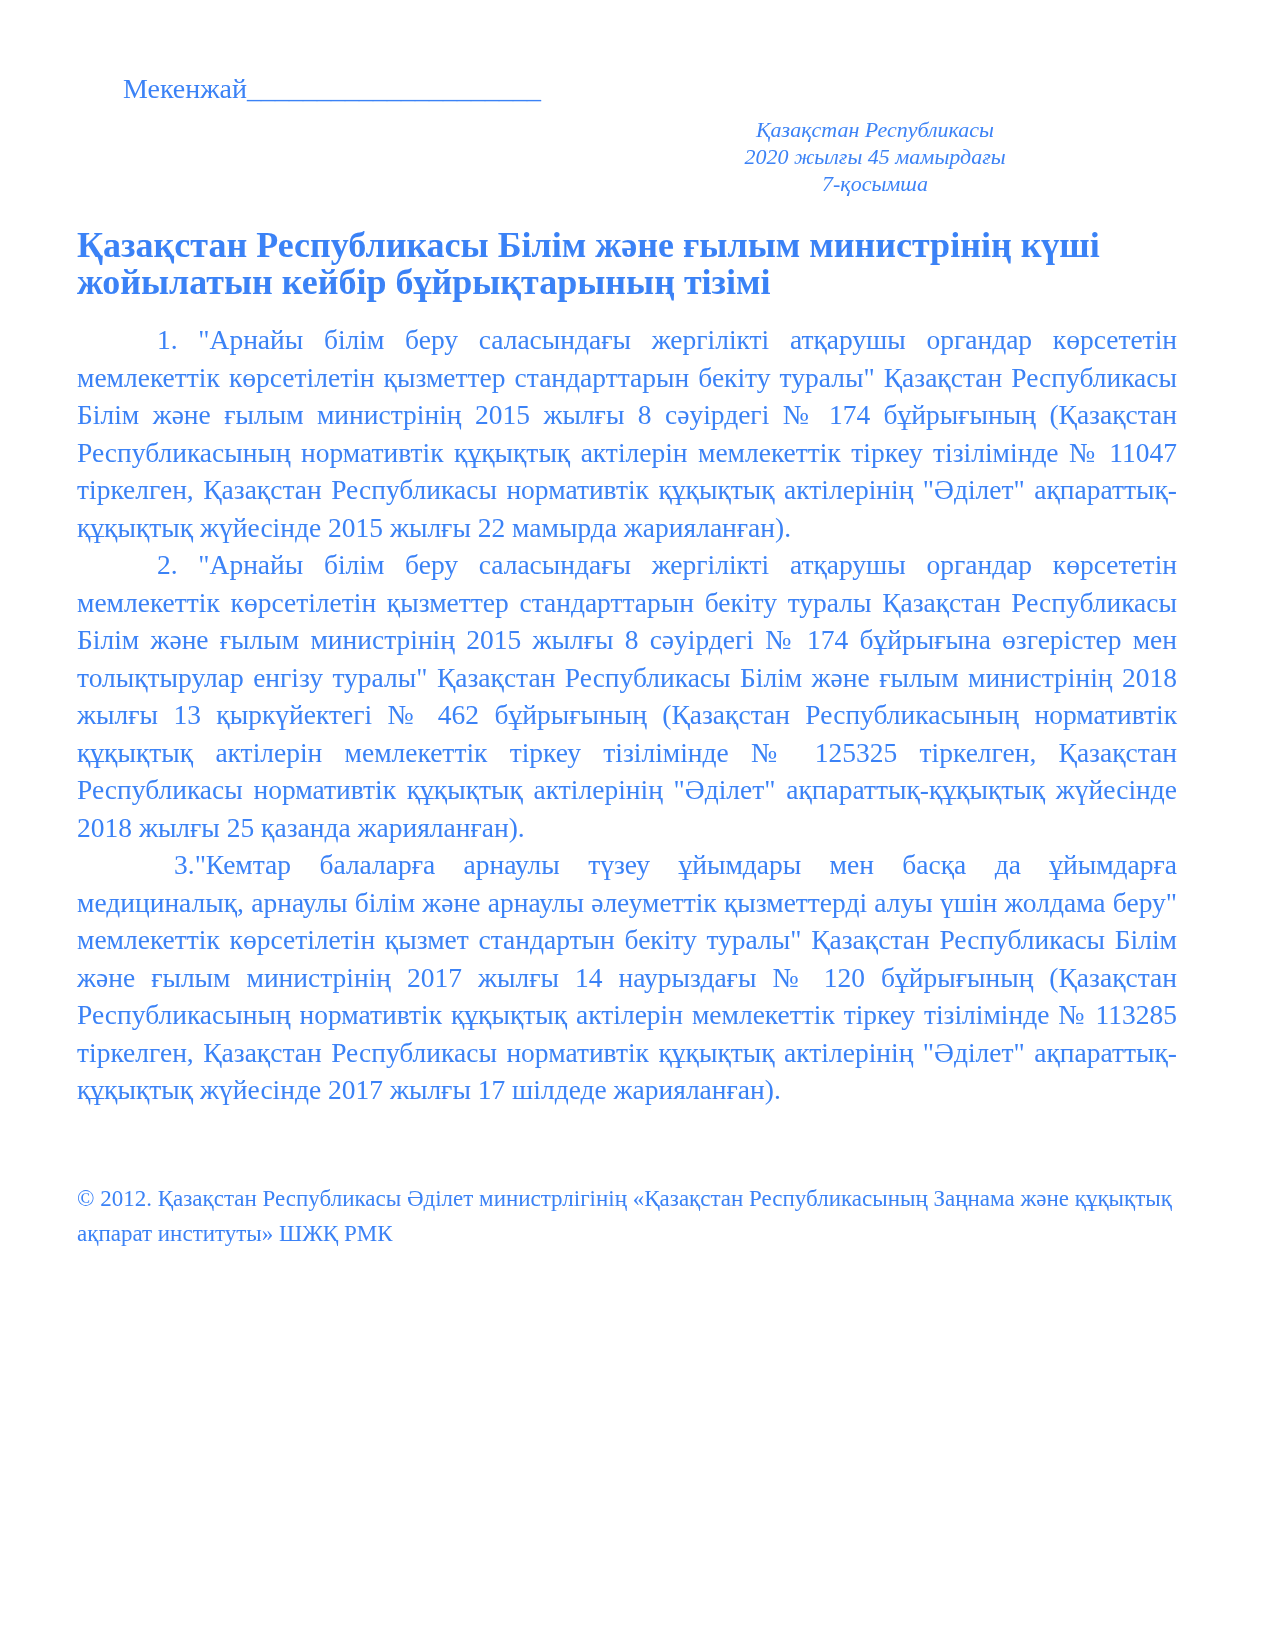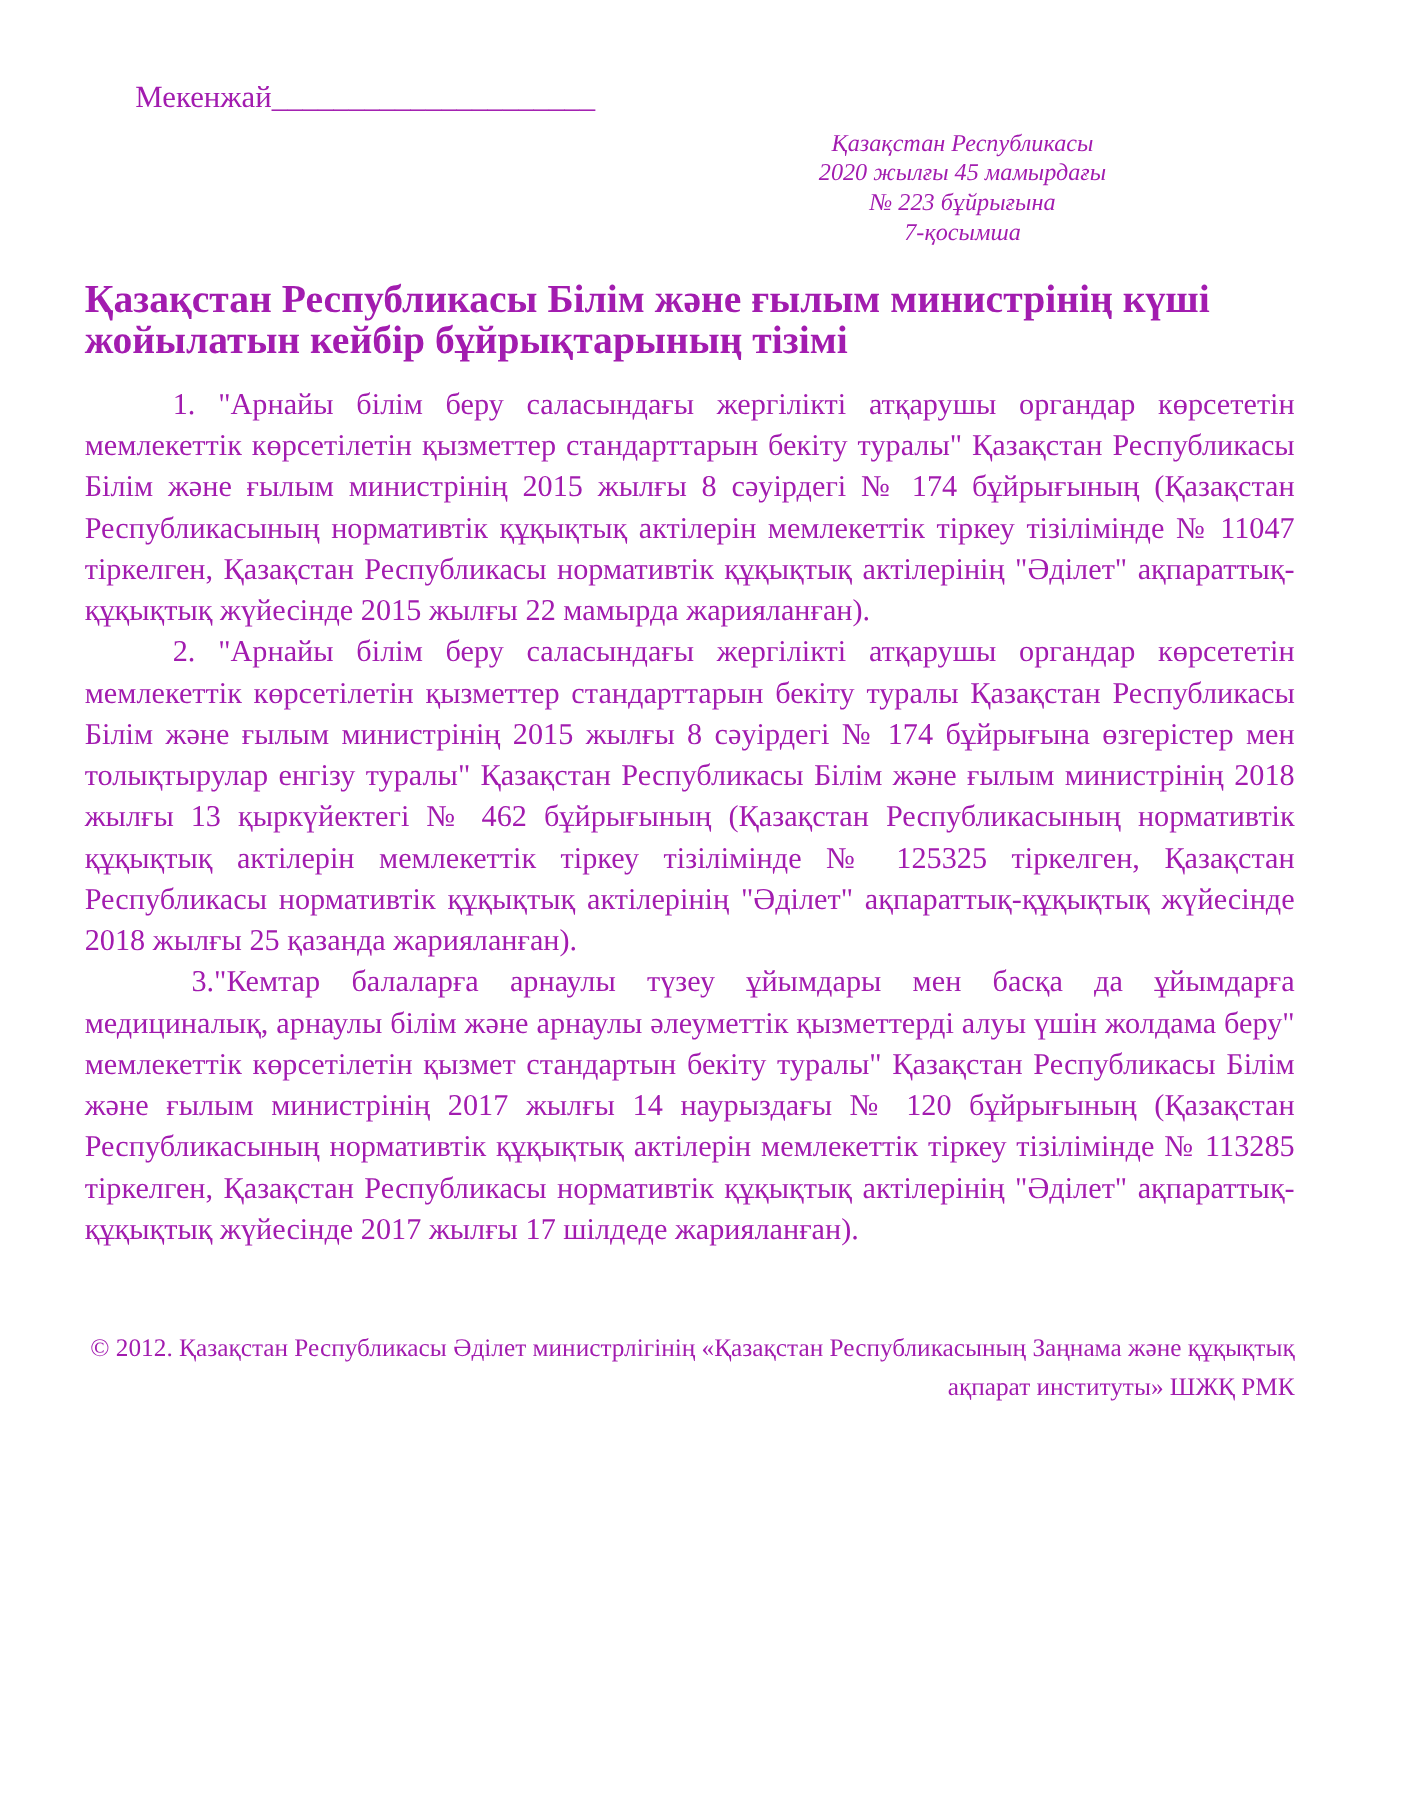--- a/index.html
+++ b/index.html
@@ -7,21 +7,21 @@
     padding: 0;
     background: #ffffff;
   }
   .page {
     position: relative;
     width: 1275px;
     height: 1650px;
     box-sizing: border-box;
     padding: 72px 98px 0 77px;
     background: #ffffff;
-    color: #a21caf;
+    color: #3b82f6;
     font-family: "Liberation Serif", "DejaVu Serif", serif;
     overflow: hidden;
   }
   .address {
     font-size: 28px;
     line-height: 34px;
     margin: 0 0 0 46px;
     white-space: nowrap;
   }
   .approval {
@@ -47,36 +47,35 @@
     margin: 0;
   }
   .body-p.first {
     margin-top: 20px;
   }
   .body-p.indent-deep {
     text-indent: 97px;
   }
   .footer {
     margin-top: 72px;
-    text-align: right;
+    text-align: left;
     font-size: 23px;
     line-height: 35px;
   }
 </style>
 </head>
 <body>
 
 <div class="page">
 
   <div class="address">Мекенжай_____________________</div>
 
   <div class="approval">
     <div>Қазақстан Республикасы</div>
     <div>2020 жылғы 45 мамырдағы</div>
-    <div>№ 223 бұйрығына</div>
     <div>7-қосымша</div>
   </div>
 
   <h1 class="doc-title">Қазақстан Республикасы Білім және ғылым министрінің күші жойылатын кейбір бұйрықтарының тізімі</h1>
 
   <p class="body-p first">1. "Арнайы білім беру саласындағы жергілікті атқарушы органдар көрсететін мемлекеттік көрсетілетін қызметтер стандарттарын бекіту туралы" Қазақстан Республикасы Білім және ғылым министрінің 2015 жылғы 8 сәуірдегі № 174 бұйрығының (Қазақстан Республикасының нормативтік құқықтық актілерін мемлекеттік тіркеу тізілімінде № 11047 тіркелген, Қазақстан Республикасы нормативтік құқықтық актілерінің "Әділет" ақпараттық-құқықтық жүйесінде 2015 жылғы 22 мамырда жарияланған).</p>
 
   <p class="body-p">2. "Арнайы білім беру саласындағы жергілікті атқарушы органдар көрсететін мемлекеттік көрсетілетін қызметтер стандарттарын бекіту туралы Қазақстан Республикасы Білім және ғылым министрінің 2015 жылғы 8 сәуірдегі № 174 бұйрығына өзгерістер мен толықтырулар енгізу туралы" Қазақстан Республикасы Білім және ғылым министрінің 2018 жылғы 13 қыркүйектегі № 462 бұйрығының (Қазақстан Республикасының нормативтік құқықтық актілерін мемлекеттік тіркеу тізілімінде № 125325 тіркелген, Қазақстан Республикасы нормативтік құқықтық актілерінің "Әділет" ақпараттық-құқықтық жүйесінде 2018 жылғы 25 қазанда жарияланған).</p>
 
   <p class="body-p indent-deep">3."Кемтар балаларға арнаулы түзеу ұйымдары мен басқа да ұйымдарға медициналық, арнаулы білім және арнаулы әлеуметтік қызметтерді алуы үшін жолдама беру" мемлекеттік көрсетілетін қызмет стандартын бекіту туралы" Қазақстан Республикасы Білім және ғылым министрінің 2017 жылғы 14 наурыздағы № 120 бұйрығының (Қазақстан Республикасының нормативтік құқықтық актілерін мемлекеттік тіркеу тізілімінде № 113285 тіркелген, Қазақстан Республикасы нормативтік құқықтық актілерінің "Әділет" ақпараттық-құқықтық жүйесінде 2017 жылғы 17 шілдеде жарияланған).</p>

